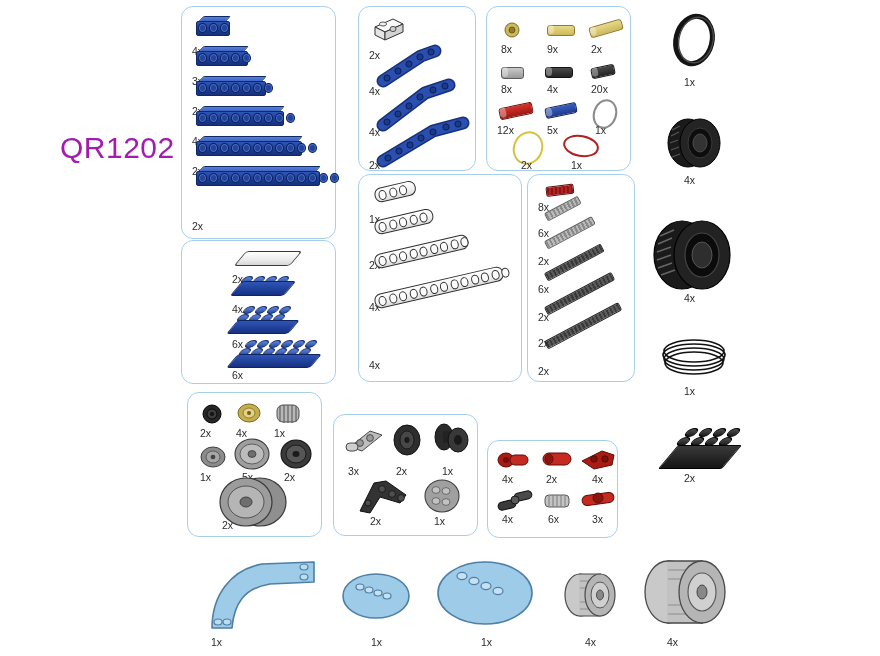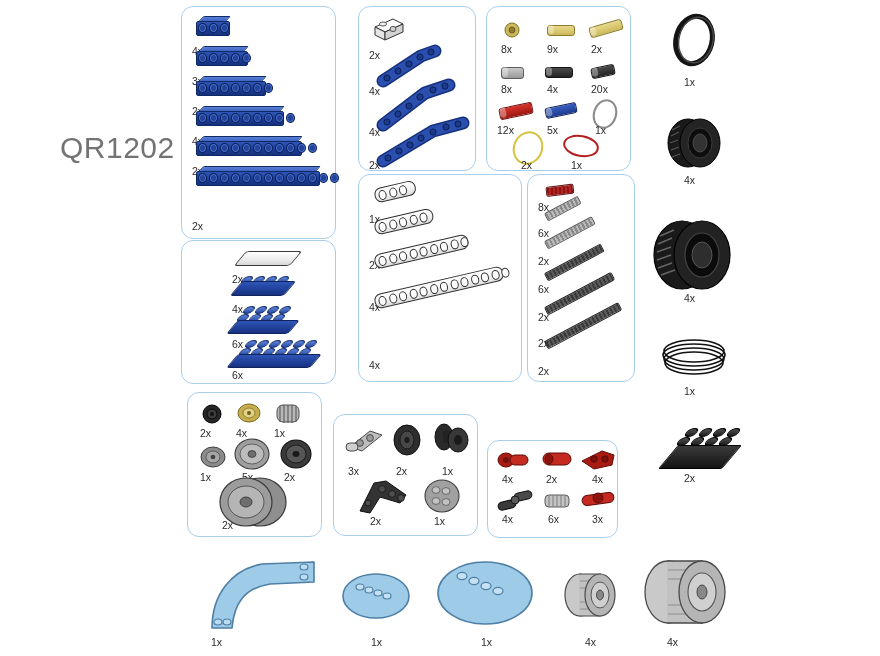--- a/index.html
+++ b/index.html
@@ -1,20 +1,20 @@
 <!DOCTYPE html>
 <html><head>
 <meta charset="utf-8">
 <style>
   html,body{margin:0;padding:0;background:#ffffff;}
   body{width:880px;height:656px;position:relative;overflow:hidden;
        font-family:"Liberation Sans","DejaVu Sans",sans-serif;}
   .canvas{position:absolute;left:0;top:0;width:880px;height:656px;}
 
-  .title{position:absolute;color:#737373;font-size:30px;letter-spacing:.5px;
+  .title{position:absolute;color:#a21caf;font-size:30px;letter-spacing:.5px;
          font-family:"Liberation Sans","DejaVu Sans",sans-serif;white-space:nowrap;}
 
   .panel{position:absolute;border:1.6px solid #a8cfe9;border-radius:12px;
          background:#ffffff;box-sizing:border-box;}
 
   .item{position:absolute;}
   .qty{position:absolute;font-size:10.5px;color:#2b2b2b;white-space:nowrap;
        font-family:"Liberation Sans","DejaVu Sans",sans-serif;}
 
   

